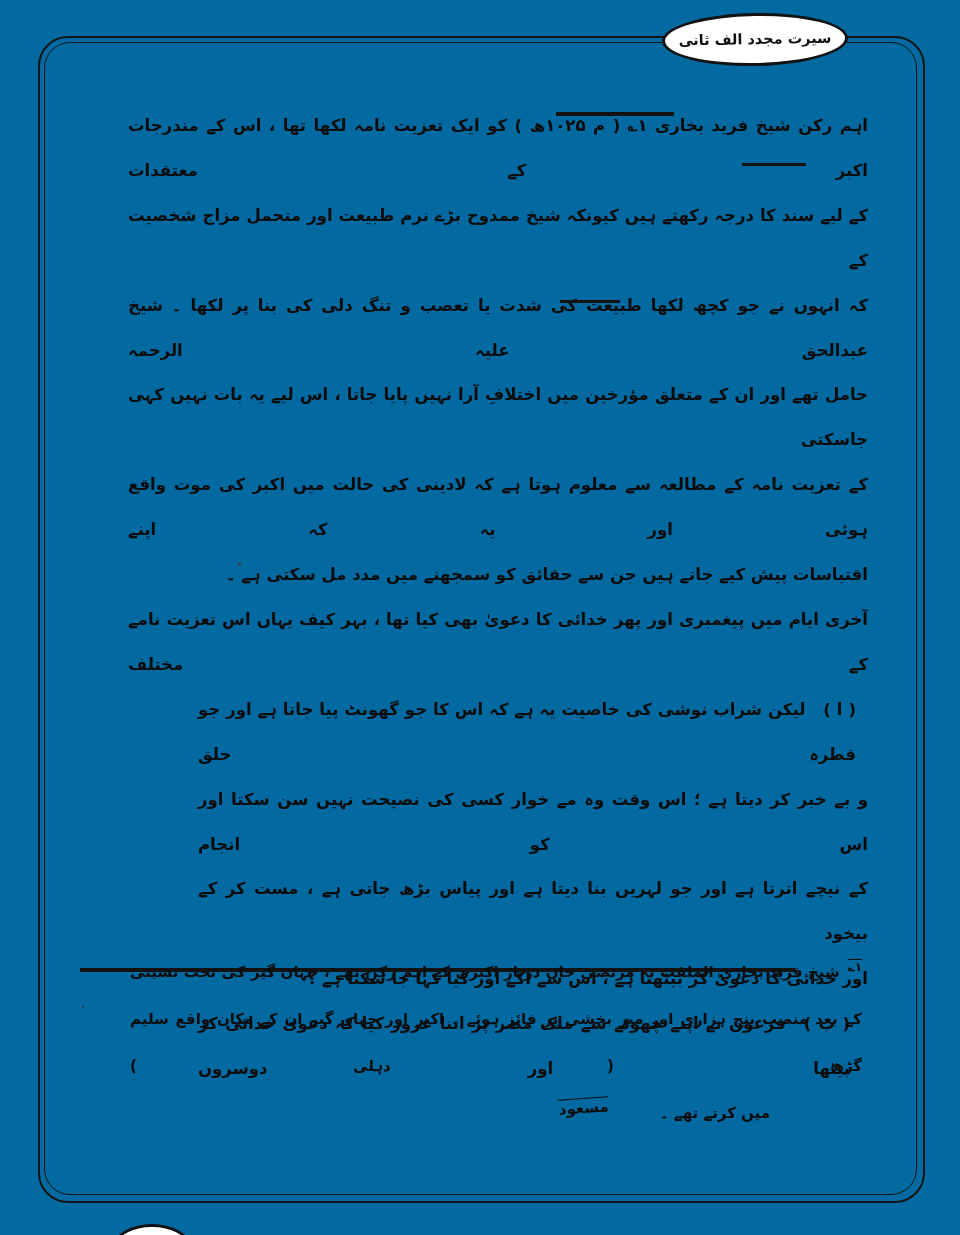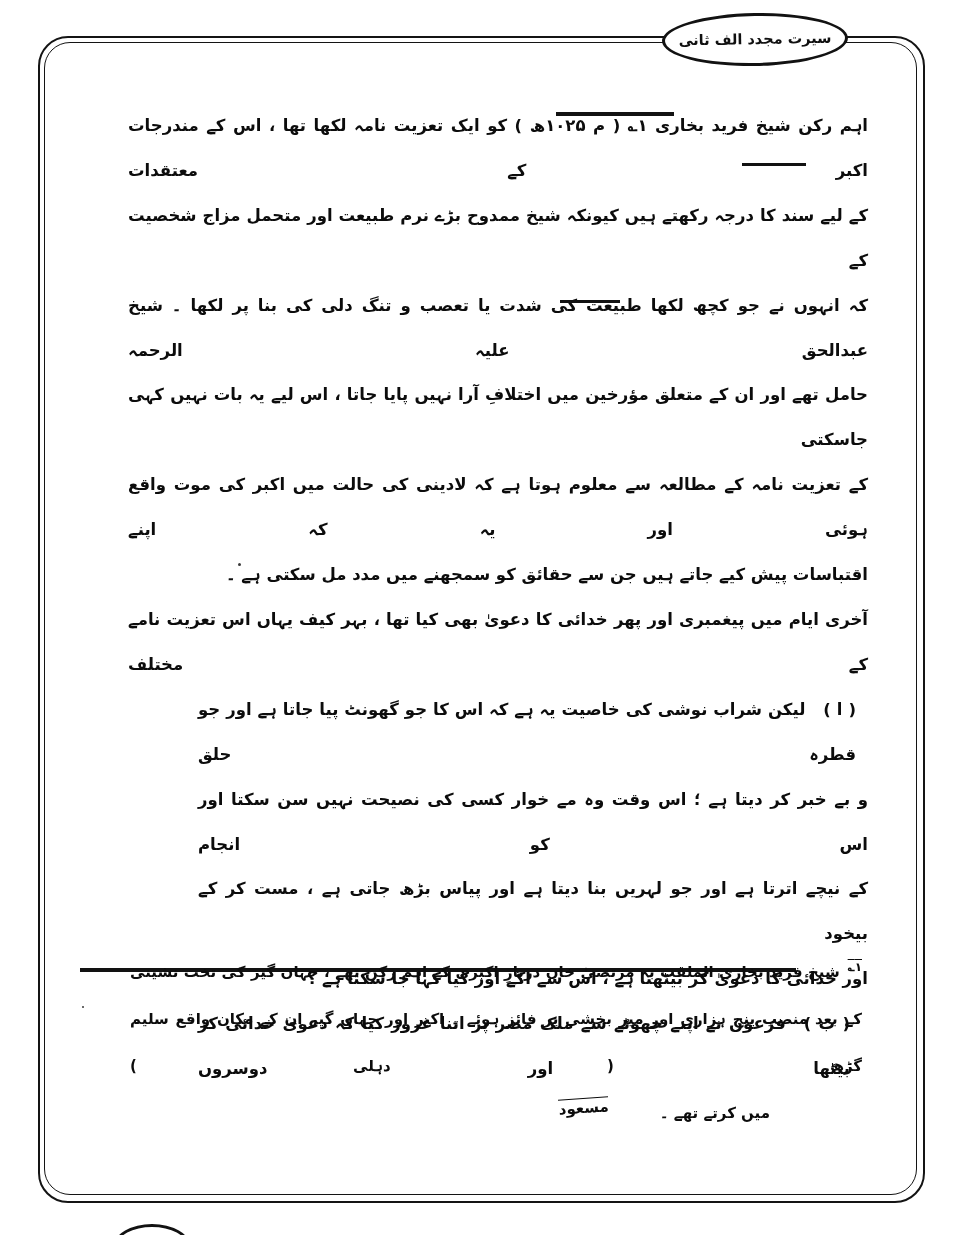--- a/index.html
+++ b/index.html
@@ -1,17 +1,17 @@
 <!DOCTYPE html>
 <html><head>
 <meta charset="utf-8">
 <style>
   html,body{margin:0;padding:0;}
   body{width:960px;height:1235px;background:#e8e8e8;font-family:"DejaVu Sans",sans-serif;}
-  .page{position:relative;width:960px;height:1235px;background:#ffffff;overflow:hidden;color:#101010;}
+  .page{position:relative;width:960px;height:1235px;background:#0369a1;overflow:hidden;color:#101010;}
 
   
   .frame-outer{position:absolute;left:38px;top:36px;width:883px;height:1163px;
     border:2.5px solid #141414;border-radius:30px;}
   .frame-inner{position:absolute;left:44px;top:42px;width:871px;height:1151px;
     border:1.6px solid #141414;border-radius:26px;}
 
   
   .cartouche{position:absolute;background:#ffffff;border:3.5px solid #121212;border-radius:50%;
     display:flex;align-items:center;justify-content:center;z-index:4;}

